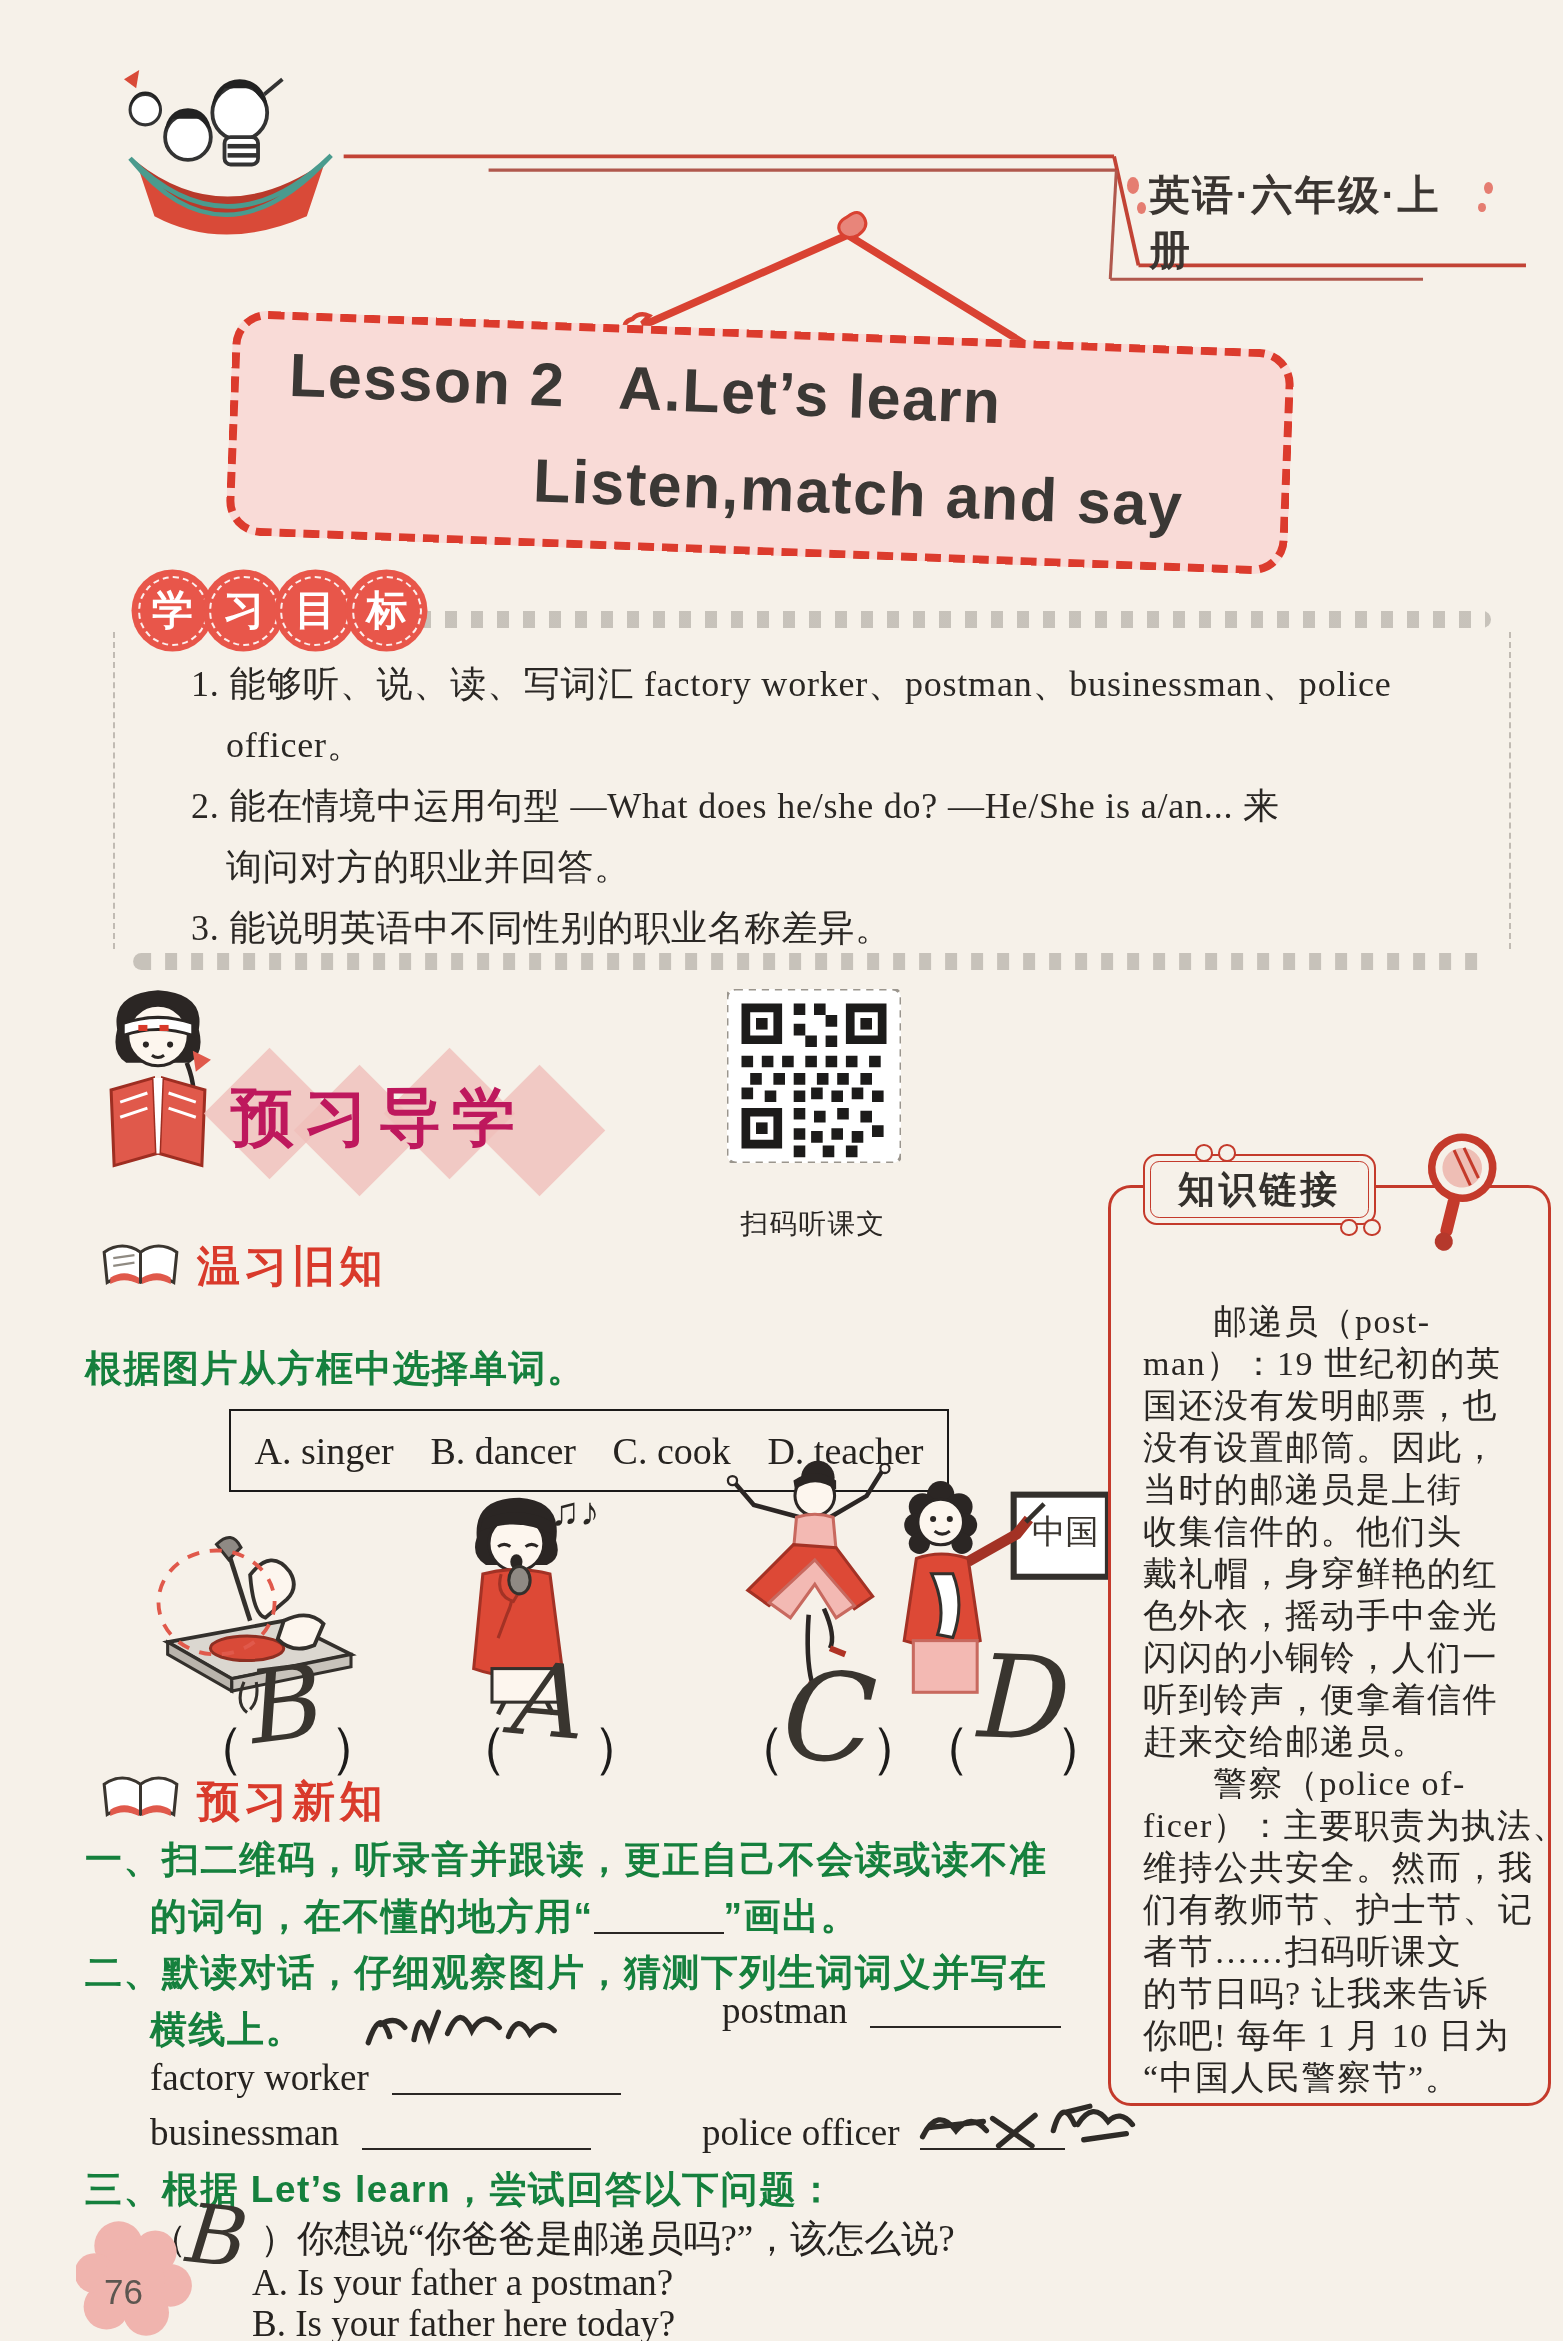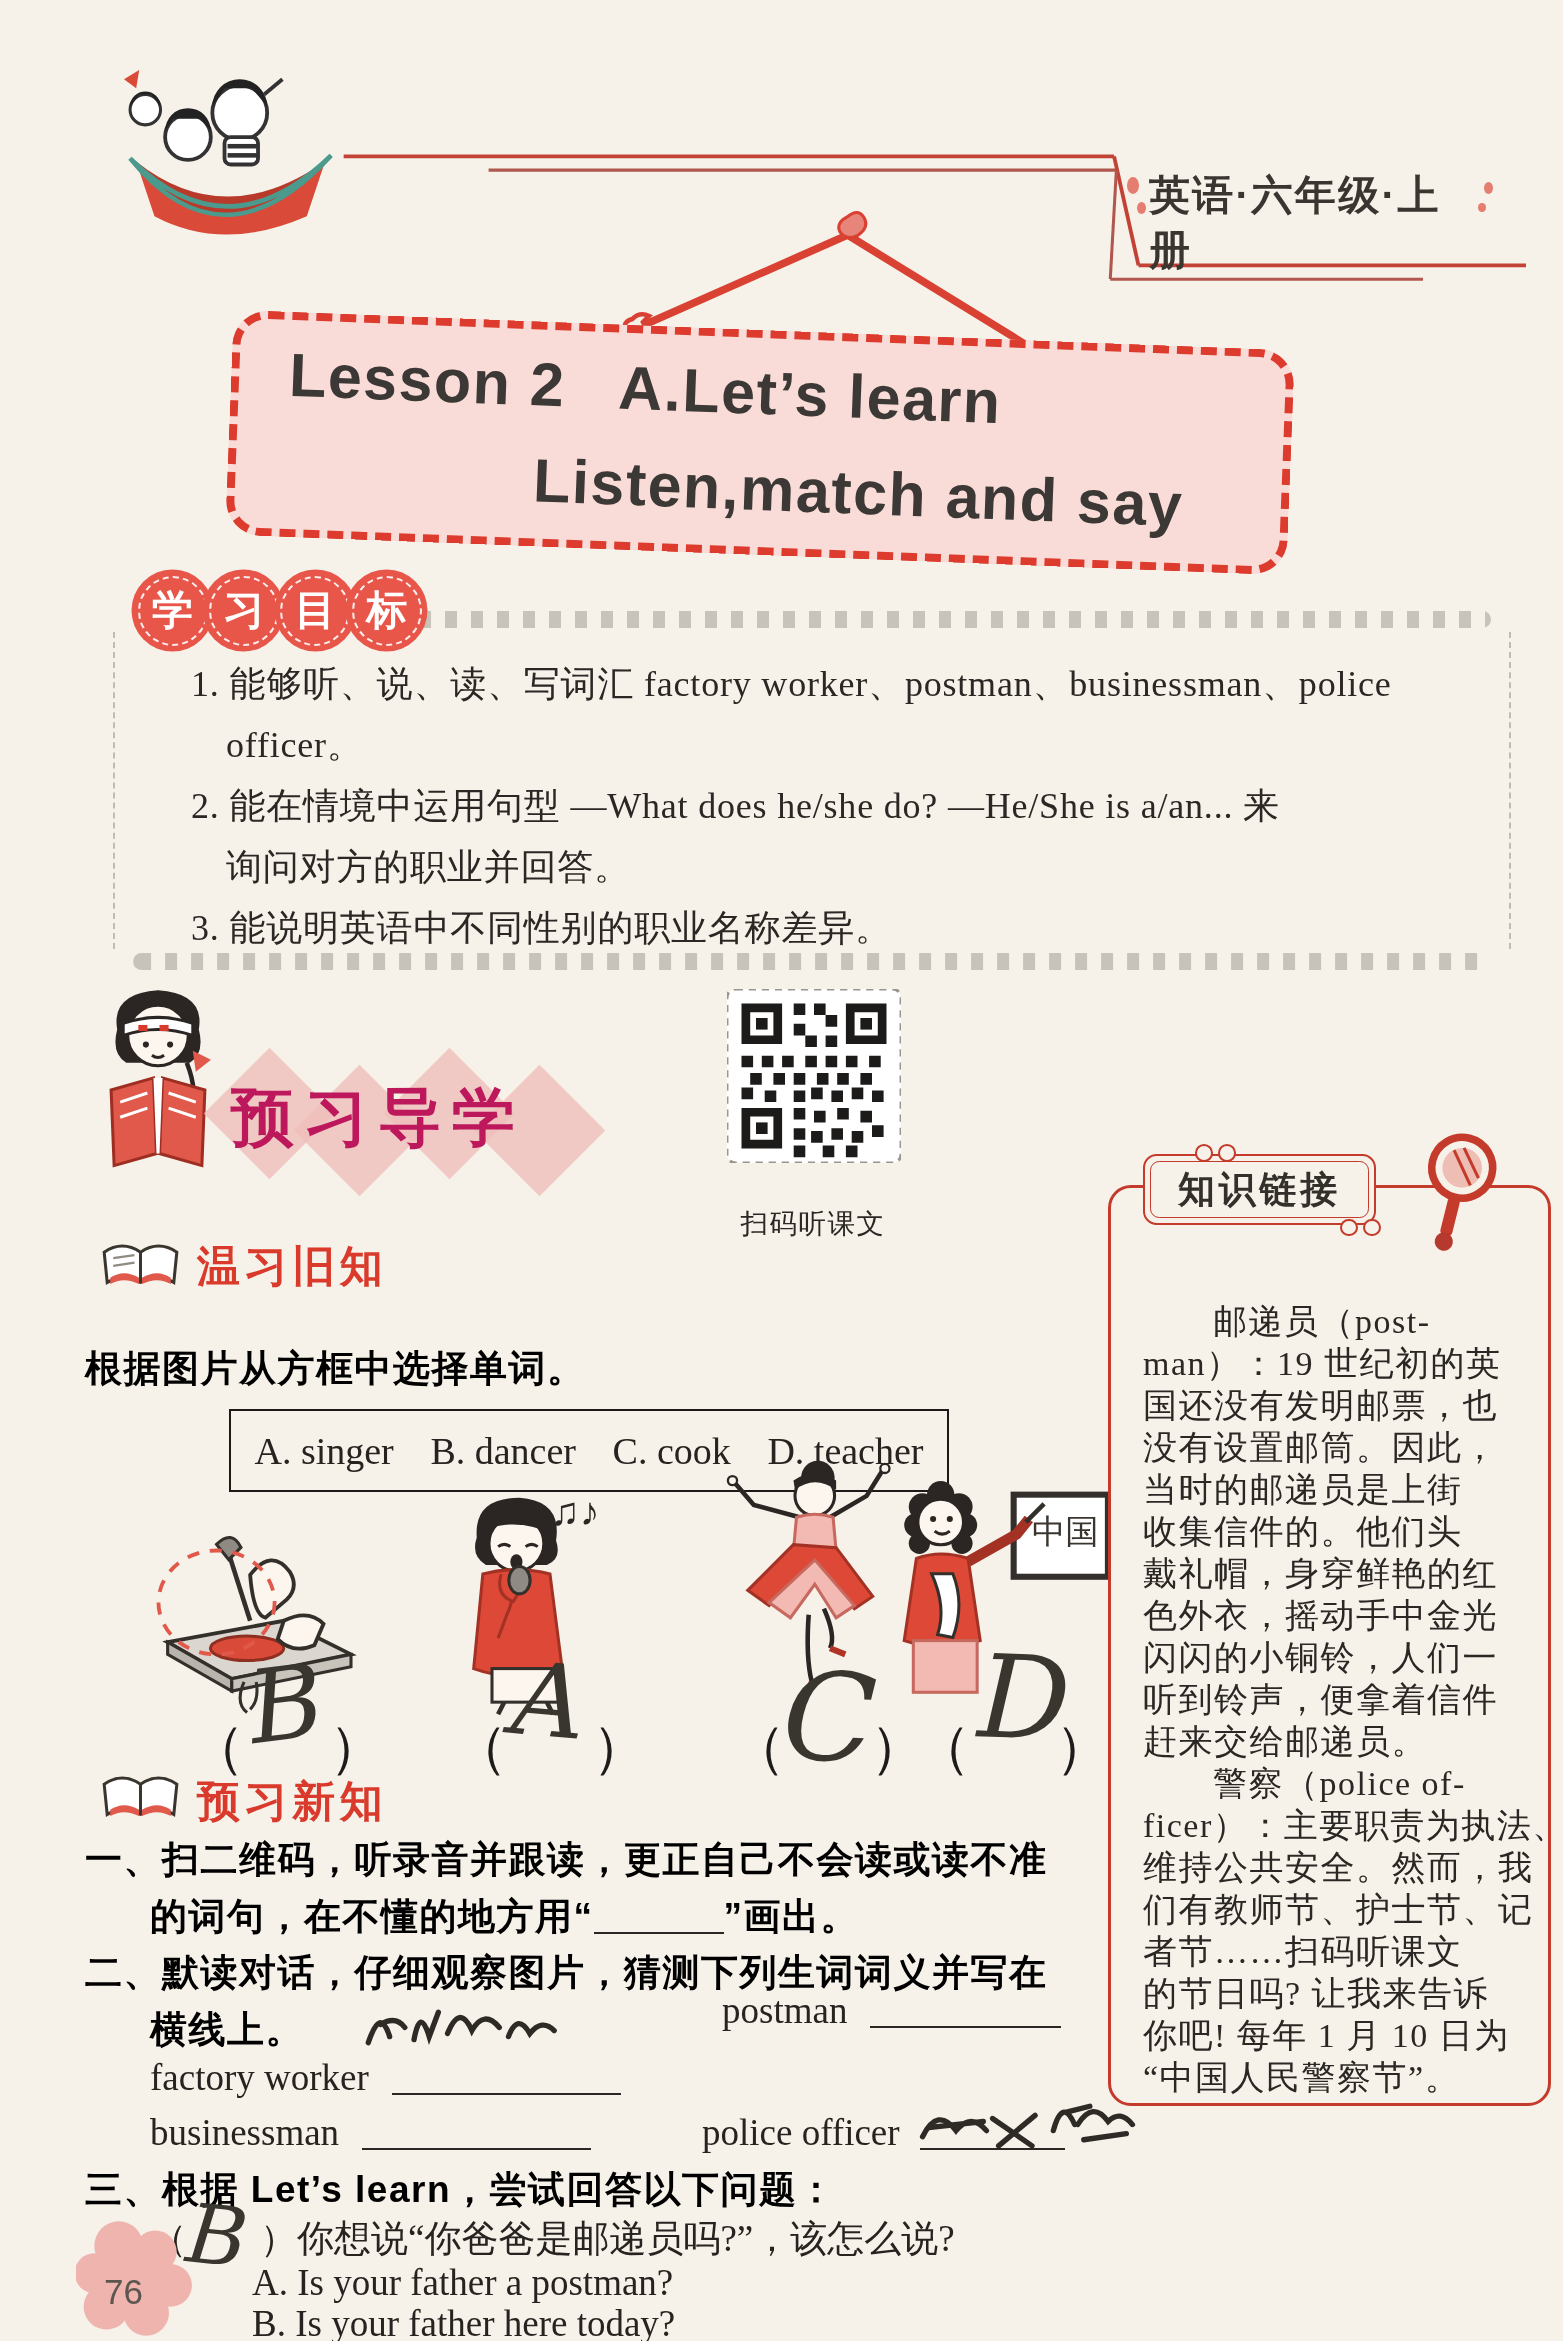--- a/index.html
+++ b/index.html
@@ -43,21 +43,21 @@
 
   
   .diamond{position:absolute;width:93px;height:93px;background:#f0bfba;transform:rotate(45deg);opacity:.8;}
   #preview-title{left:231px;top:1075px;font-size:63px;font-weight:bold;color:#be185d;letter-spacing:10.7px;}
   #qr-caption{left:725px;top:1206px;width:176px;text-align:center;font-size:27.5px;color:#2a2724;letter-spacing:1.5px;}
 
   .sec-title{font-size:43px;font-weight:bold;color:#d93a2b;letter-spacing:4.6px;
              font-family:Liberation Sans, sans-serif;}
 
   .task{font-family:"Liberation Sans","DejaVu Sans",sans-serif;font-weight:bold;font-size:37px;
-        color:#000000;letter-spacing:1.5px;}
+        color:#15803d;letter-spacing:1.5px;}
   .serifline{font-size:37px;color:#262320;}
 
   
   #word-box{left:229px;top:1409px;width:716px;height:79px;border:2.3px solid #1b1a19;
             display:flex;align-items:center;justify-content:center;font-size:38px;}
   #word-box span{margin:0 18.3px;}
 
   
   .ansgrp{position:absolute;font-size:56px;color:#1d1c1b;}
   .ansgrp .par{letter-spacing:0;}

